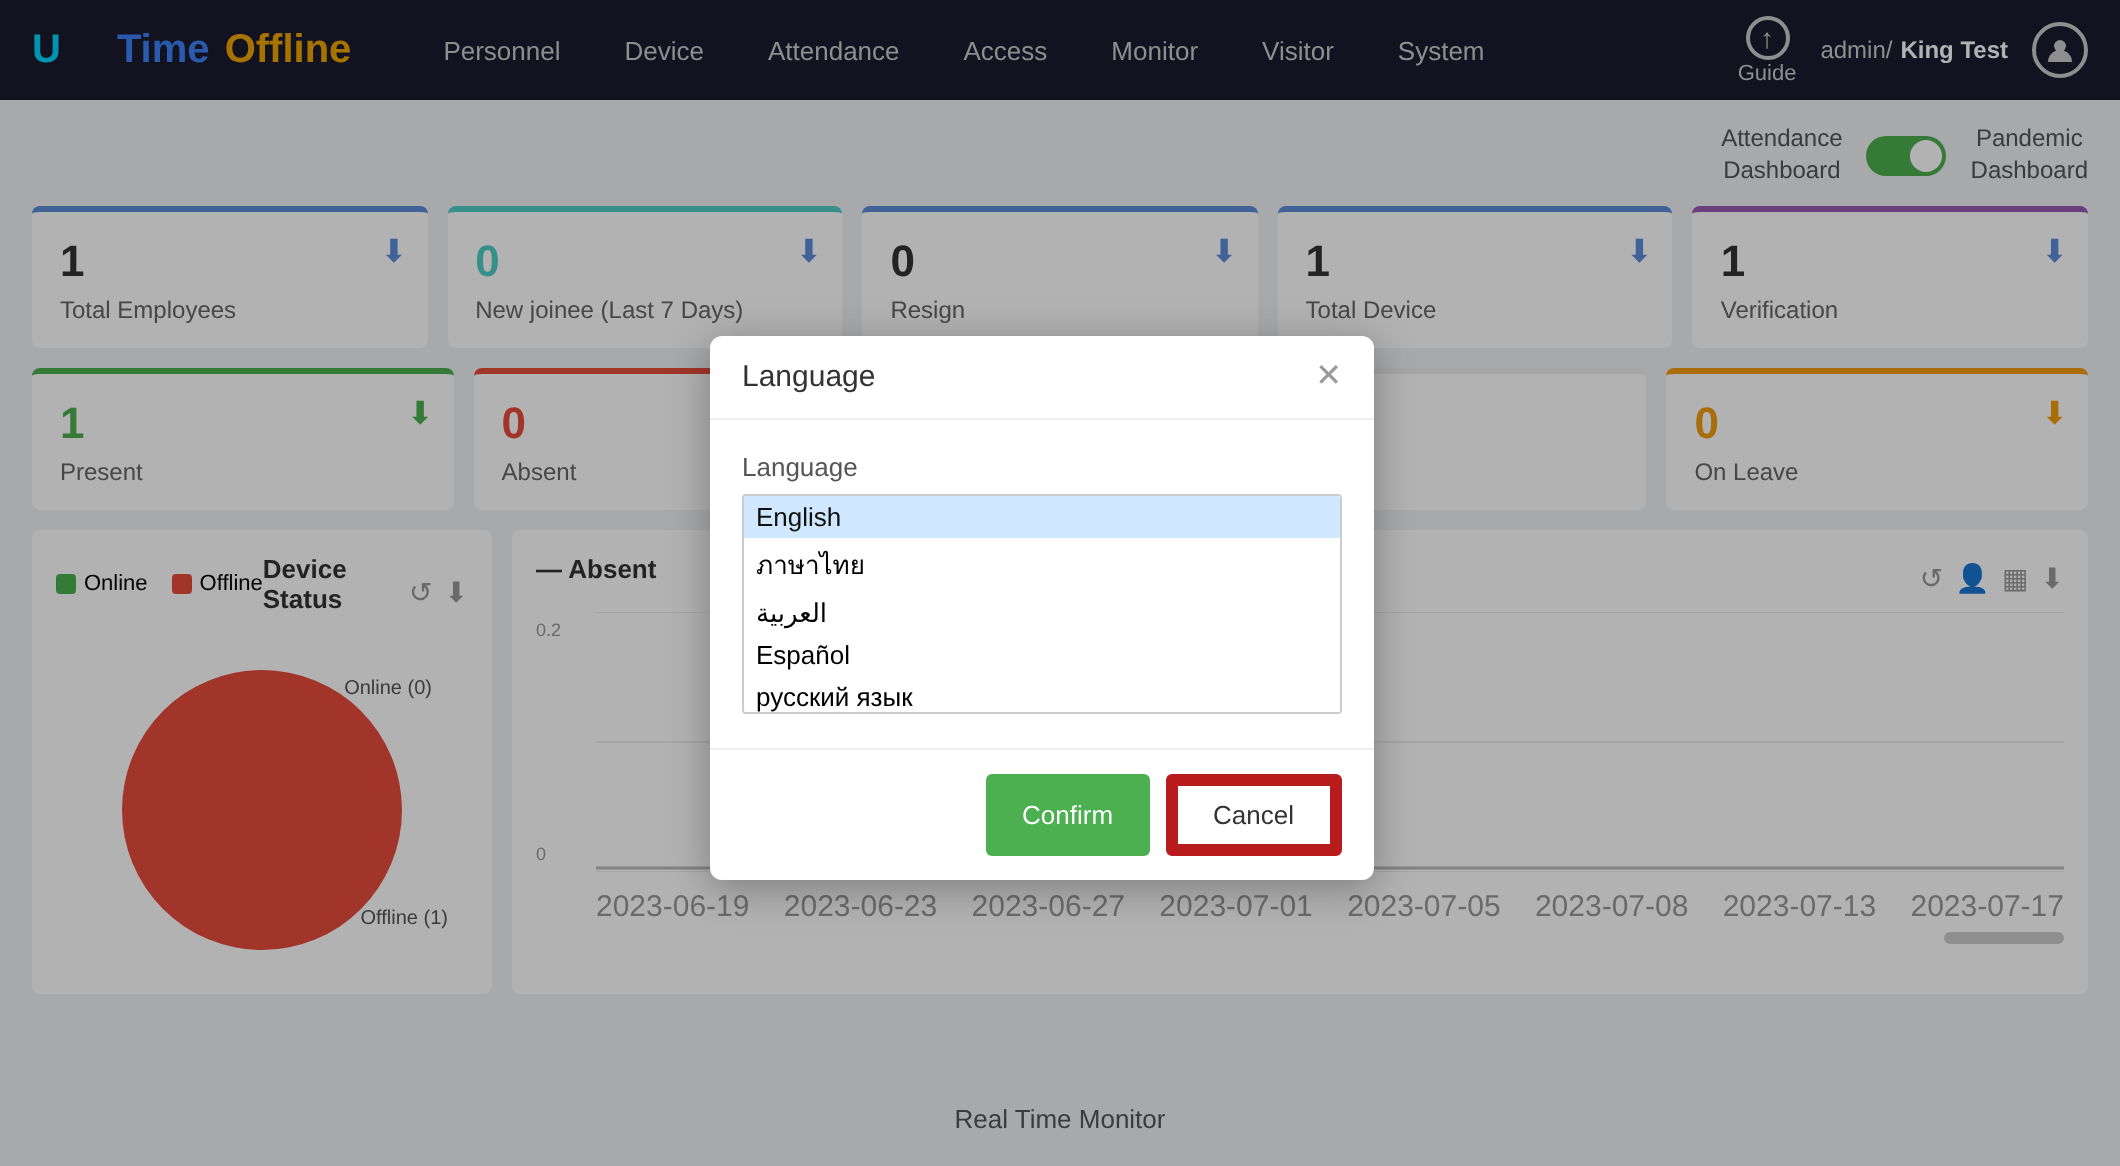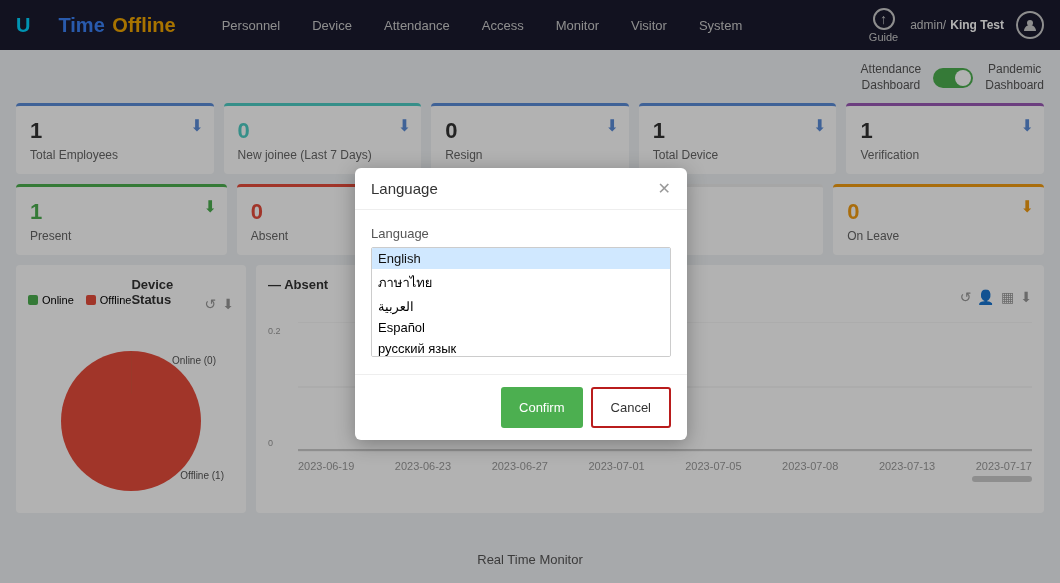--- a/index.html
+++ b/index.html
@@ -139,21 +139,21 @@
 
     
     .charts-row { display: flex; gap: 10px; }
     .chart-card {
       background: #fff;
       border-radius: 4px;
       padding: 12px;
       flex: 1;
       min-height: 230px;
     }
-    .chart-title { font-size: 13px; font-weight: bold; color: #333; margin-bottom: 24px; }
+    .chart-title { font-size: 13px; font-weight: bold; color: #333; margin-bottom: 8px; }
     .chart-legend { display: flex; gap: 12px; margin-bottom: 8px; }
     .legend-item { display: flex; align-items: center; gap: 4px; font-size: 11px; }
     .legend-dot { width: 10px; height: 10px; border-radius: 2px; }
     .legend-dot.green-dot { background: #4caf50; }
     .legend-dot.red-dot { background: #e74c3c; }
 
     
     .pie-container { display: flex; align-items: center; justify-content: center; margin-top: 10px; position: relative; text-align: right; }
 
     
@@ -214,21 +214,21 @@
       color: #fff;
       border: none;
       padding: 13px 18px;
       border-radius: 3px;
       font-size: 13px;
       cursor: pointer;
     }
     .btn-cancel {
       background: #fff;
       color: #333;
-      border: 2px solid #b91c1c;
+      border: 6px solid #b91c1c;
       padding: 7px 18px;
       border-radius: 3px;
       font-size: 13px;
       cursor: pointer;
     }
 
     .chart-icons { display: flex; gap: 6px; margin-left: auto; }
     .chart-icon-btn { font-size: 14px; color: #999; cursor: pointer; }
     .chart-header { display: flex; align-items: center; margin-bottom: 6px; }
   </style>
@@ -376,21 +376,21 @@
           <span>0</span>
         </div>
         <div style="flex:1;position:relative;">
           <svg width="100%" height="130" viewBox="0 0 600 130" preserveAspectRatio="none">
             <line x1="0" y1="0" x2="600" y2="0" stroke="#eee" stroke-width="1"></line>
             <line x1="0" y1="65" x2="600" y2="65" stroke="#eee" stroke-width="1"></line>
             <line x1="0" y1="130" x2="600" y2="130" stroke="#eee" stroke-width="1"></line>
 
             <polyline points="0,128 600,128" fill="none" stroke="#bbb" stroke-width="1.5"></polyline>
           </svg>
-          <div style="display:flex;justify-content:space-between;font-size:11px;color:#999;margin-top:4px;">
+          <div style="display:flex;justify-content:space-between;font-size:15px;color:#999;margin-top:4px;">
             <span>2023-06-19</span>
             <span>2023-06-23</span>
             <span>2023-06-27</span>
             <span>2023-07-01</span>
             <span>2023-07-05</span>
             <span>2023-07-08</span>
             <span>2023-07-13</span>
             <span>2023-07-17</span>
           </div>
           

